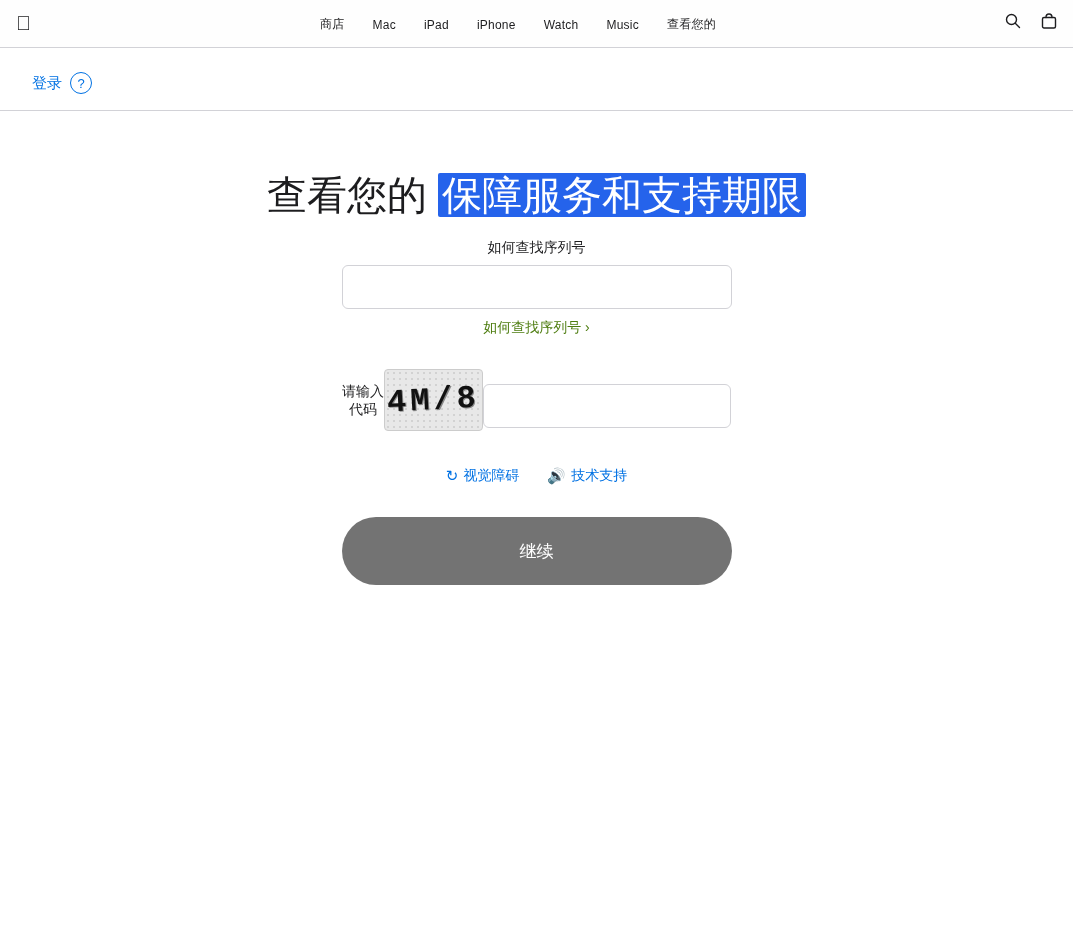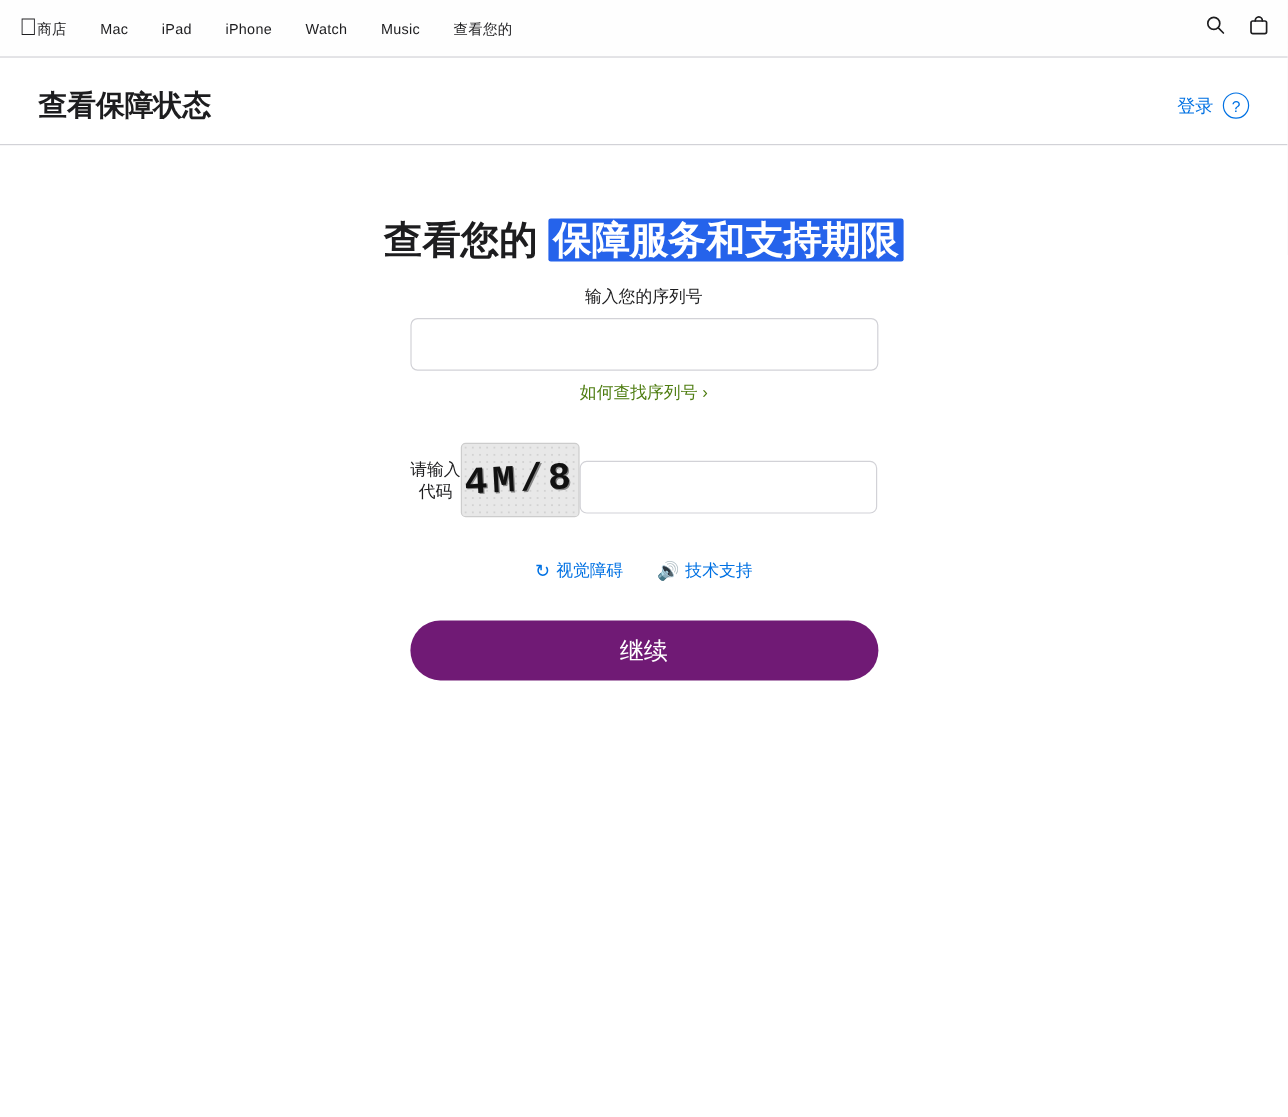--- a/index.html
+++ b/index.html
@@ -32,21 +32,21 @@
       font-size: 20px;
       cursor: pointer;
       color: #1d1d1f;
     }
     .nav-links {
       display: flex;
       align-items: center;
       gap: 28px;
       list-style: none;
       flex: 1;
-      justify-content: flex-start;
+      justify-content: center;
     }
     .nav-links li a {
       text-decoration: none;
       color: #1d1d1f;
       font-size: 12px;
       letter-spacing: 0.02em;
     }
     .nav-actions {
       display: flex;
       align-items: center;
@@ -105,22 +105,22 @@
 
     
     .form-area {
       display: flex;
       flex-direction: column;
       align-items: center;
       padding: 60px 20px 60px 20px;
     }
 
     .main-title {
-      font-size: 32px;
-      font-weight: 700;
+      font-size: 40px;
+      font-weight: 400;
       color: #1d1d1f;
       text-align: left;
       margin-bottom: 20px;
       line-height: 1.2;
     }
     .main-title .highlight {
       background-color: #2563eb;
       color: #fff;
       padding: 0 4px;
       border-radius: 2px;
@@ -246,26 +246,26 @@
       padding: 0;
     }
     .action-icon {
       font-size: 15px;
     }
 
     
     .continue-btn {
       width: 100%;
       max-width: 390px;
-      height: 50px;
-      background: #701a75;
+      height: 68px;
+      background: #737373;
       color: #fff;
       border: none;
       border-radius: 980px;
-      font-size: 20px;
+      font-size: 17px;
       font-weight: 500;
       cursor: pointer;
       transition: background 0.2s;
     }
   </style>
 </head>
 <body>
 
 <nav>
   <div class="nav-inner">
@@ -292,39 +292,38 @@
           <rect x="1.5" y="5.5" width="13" height="10.5" rx="1.5" stroke="#1d1d1f" stroke-width="1.4"></rect>
         </svg>
       </span>
     </div>
   </div>
 </nav>
 
 <div class="page-wrapper">
 
   <div class="page-header">
-    <h1 class="page-title">查看保障状态</h1>
     <div class="header-actions">
       <a class="login-link">登录</a>
       <div class="help-circle">
         <span>?</span>
       </div>
     </div>
   </div>
 
   <div class="form-area">
 
     <h2 class="main-title">
       <span>查看您的</span>
       <span class="highlight">保障服务和支持期限</span>
     </h2>
 
 
     <div class="field-group">
-      <label class="field-label">输入您的序列号</label>
+      <label class="field-label">如何查找序列号</label>
       <input class="text-input" type="text" placeholder="" style="">
       <a class="find-serial-link">如何查找序列号 ›</a>
     </div>
 
     <div class="captcha-section">
       <label class="captcha-label">请输入代码</label>
       <div class="captcha-image">
         <div class="captcha-dots"></div>
         <span class="captcha-text">4M/8</span>
       </div>

